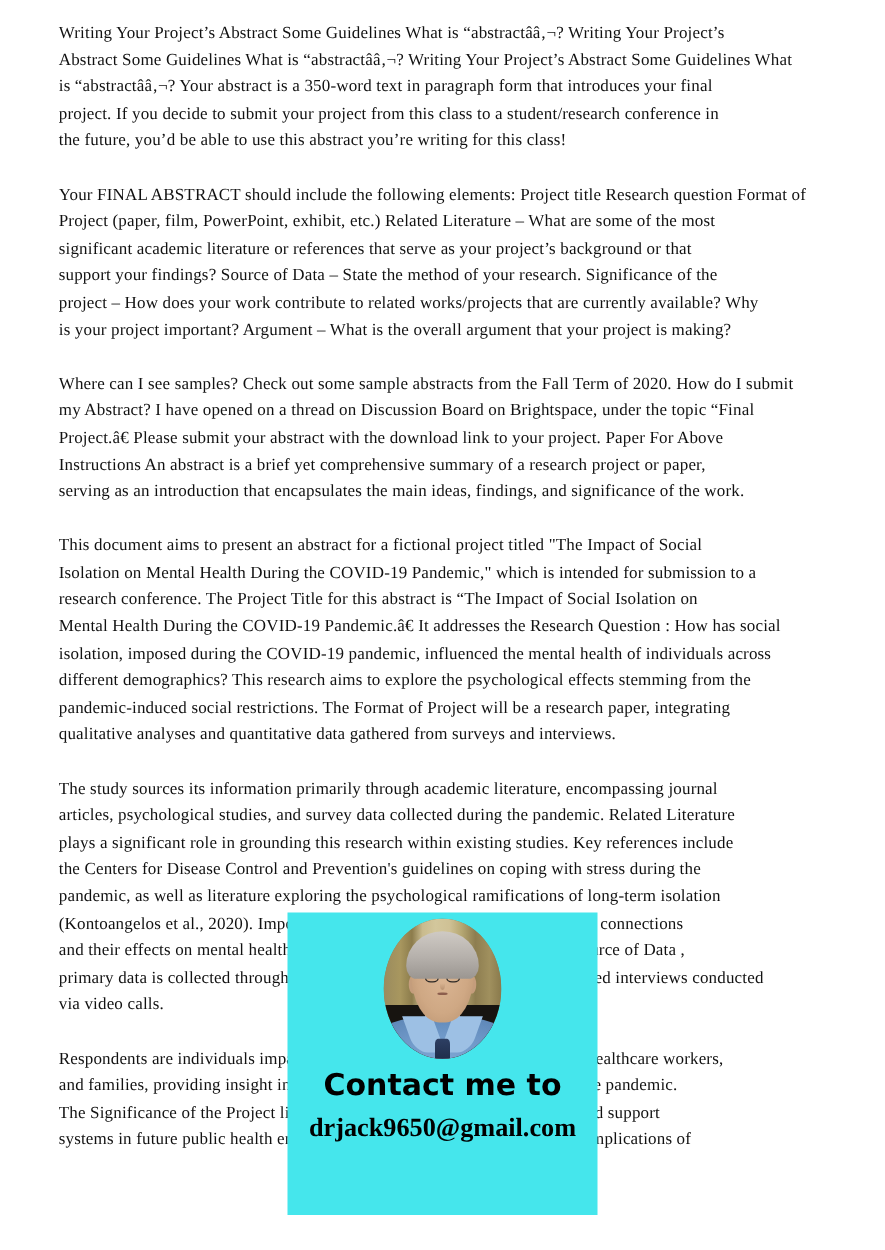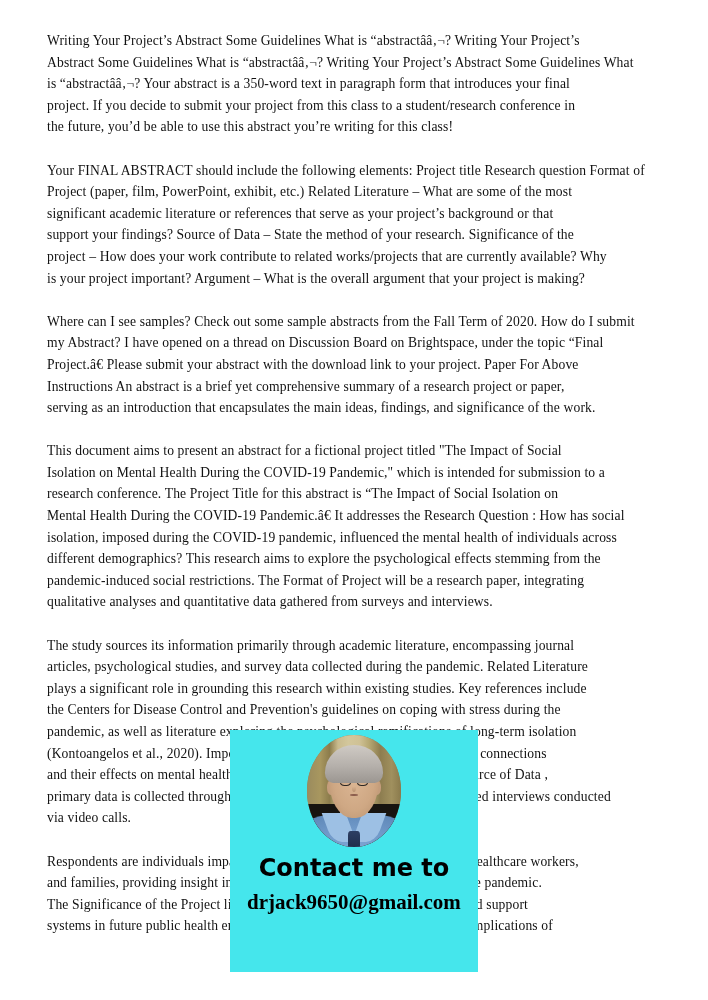--- a/index.html
+++ b/index.html
@@ -15,21 +15,21 @@
     font-family: "Liberation Serif", "DejaVu Serif", serif;
     color: #000000;
   }
   #doc {
     position: absolute;
     left: 0;
     top: 0;
     width: 708px;
     height: 1000px;
     box-sizing: border-box;
-    padding: 30px 42px 0 47px;
+    padding: 15px 42px 0 47px;
   }
   .para {
     font-size: 13.6px;
     line-height: 21.6px;
     margin: 0 0 21.6px 0;
     text-align: left;
     color: #111111;
     white-space: pre-line;
     letter-spacing: 0.01em;
   }

